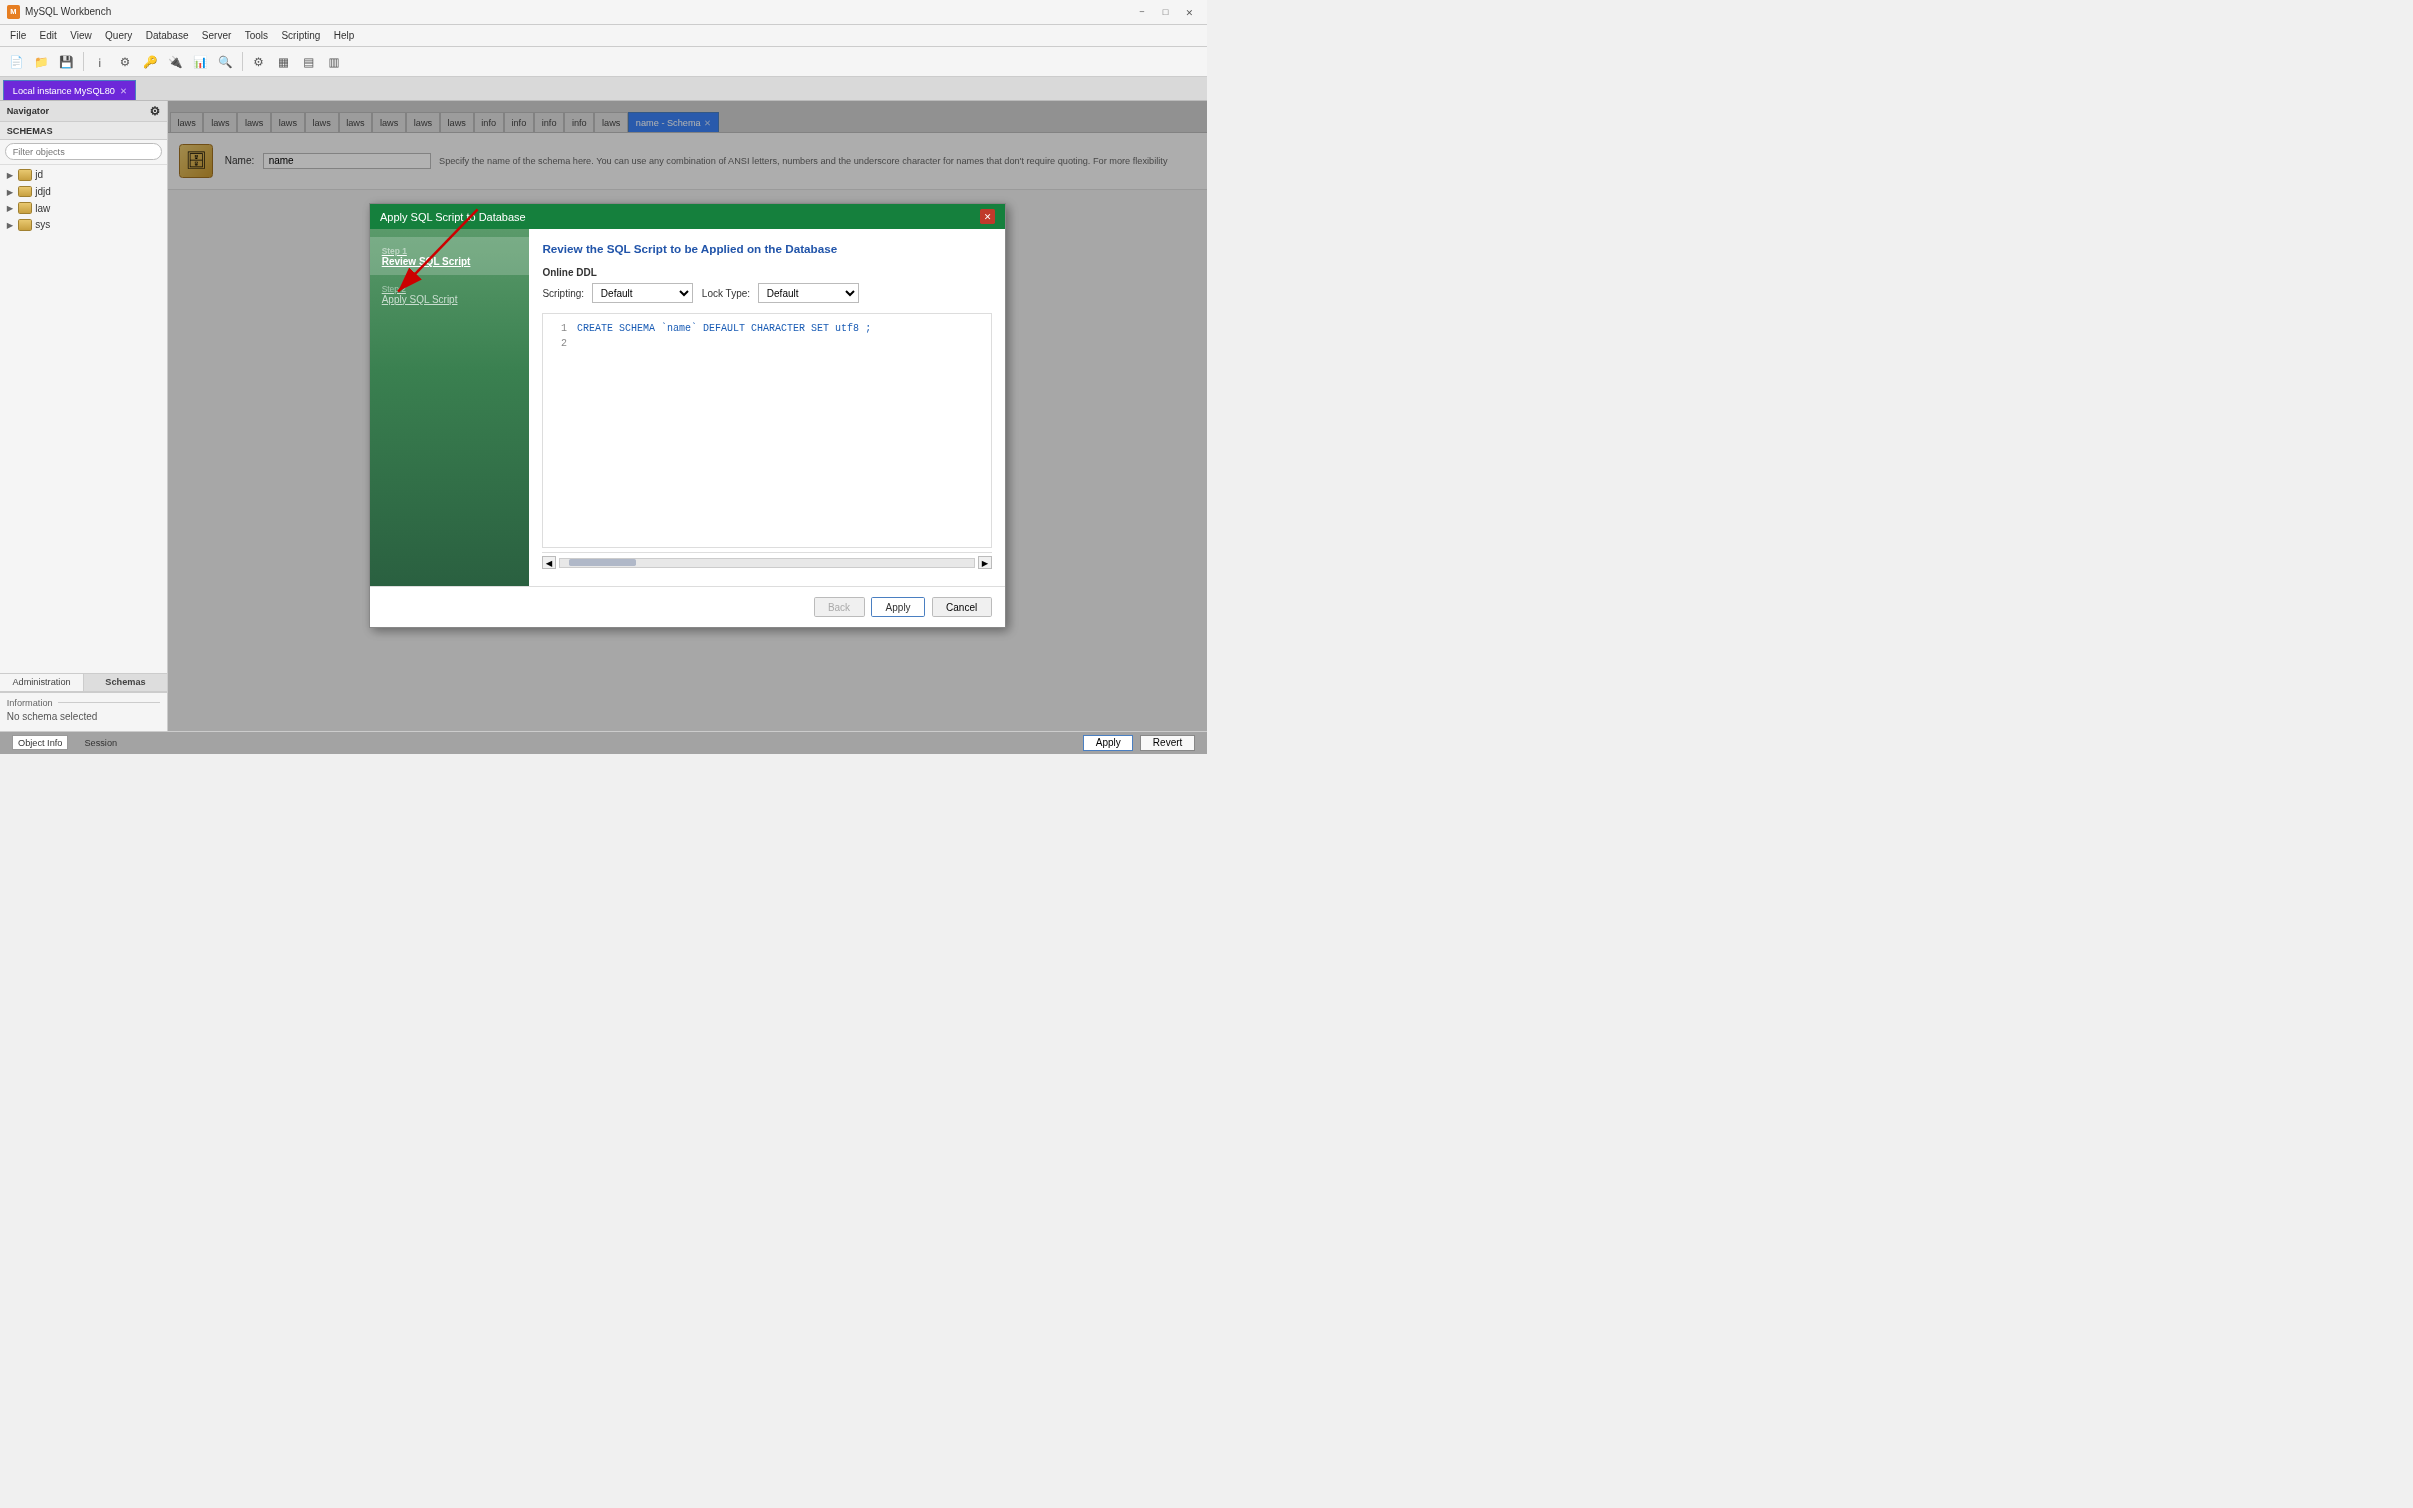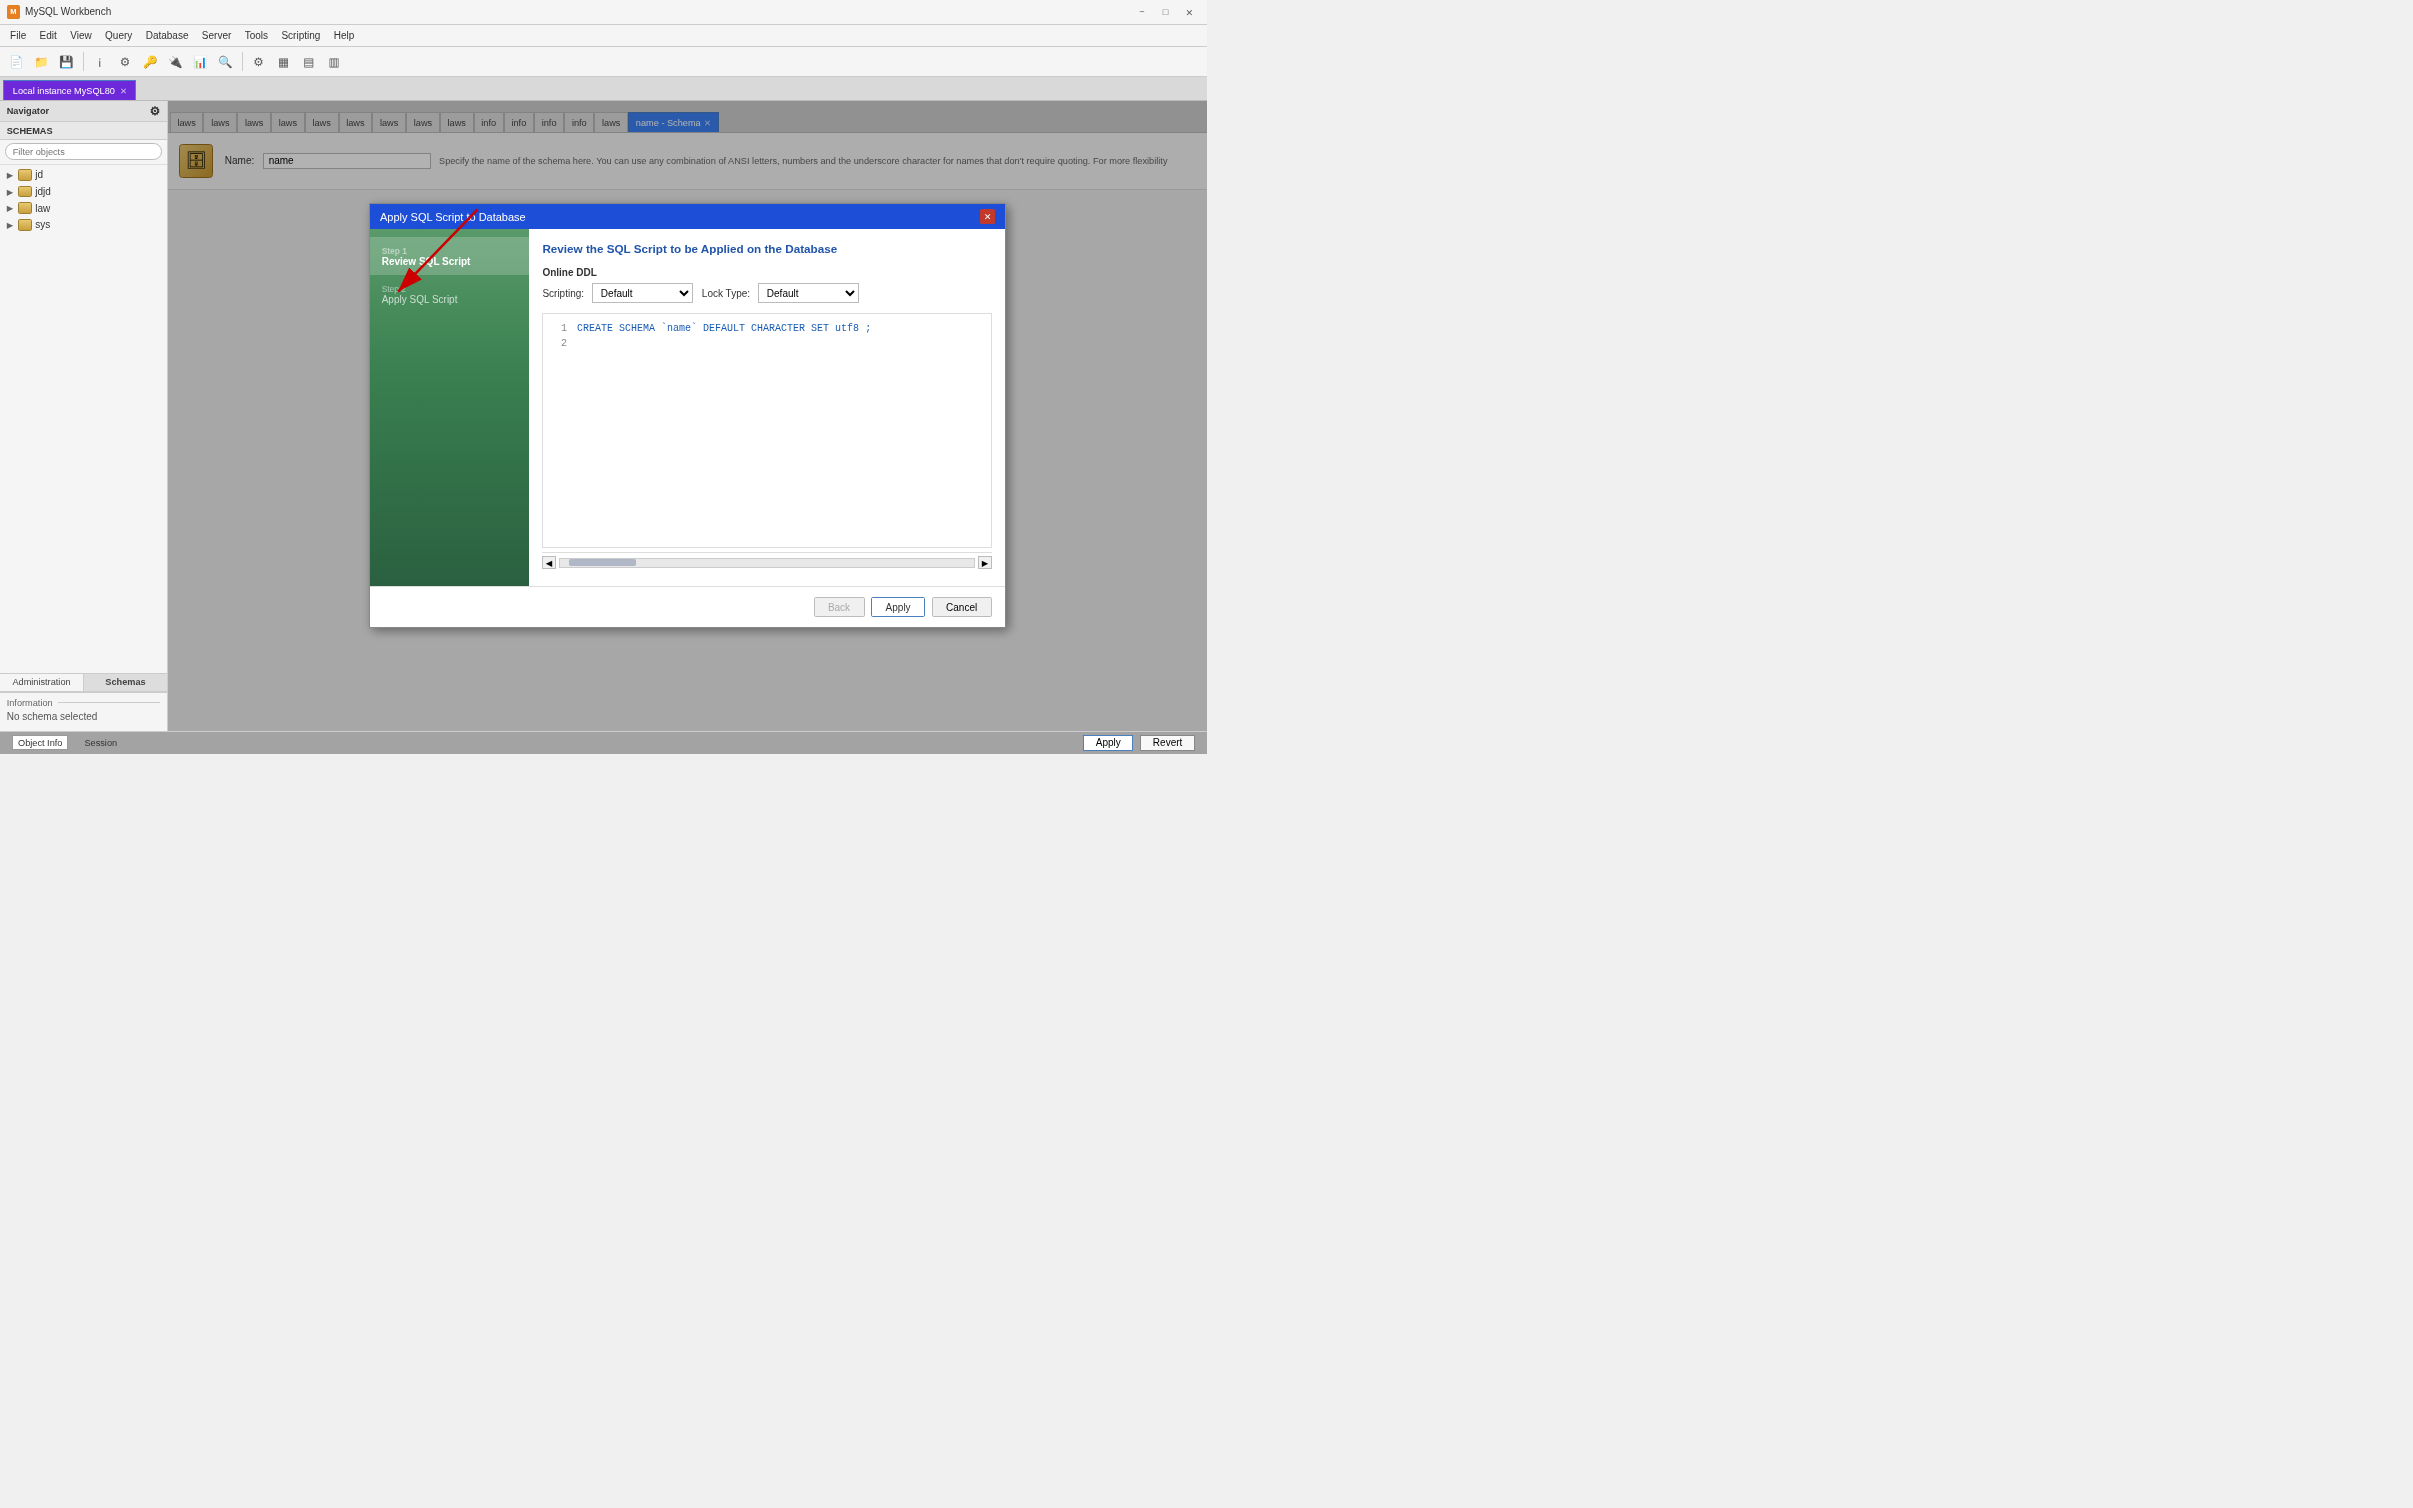--- a/index.html
+++ b/index.html
@@ -304,21 +304,21 @@
     }
     .modal {
       width: 637px;
       background: white;
       border: 0.8px solid #888;
       box-shadow: 3.4px 3.4px 10px rgba(0,0,0,0.4);
       display: flex;
       flex-direction: column;
     }
     .modal-title-bar {
-      background: #1d4ed8;
+      background: #15803d;
       color: white;
       padding: 5px 10px;
       font-size: 11px;
       display: flex;
       justify-content: space-between;
       align-items: center;
     }
     .modal-close-btn {
       background: #c0392b;
       color: white;
@@ -340,20 +340,21 @@
       background: linear-gradient(180deg, #5a9a6a 0%, #3a8050 40%, #2a6040 100%);
       padding: 8.4px 0;
       display: flex;
       flex-direction: column;
     }
     .modal-step {
       padding: 8.4px 11.7px;
       font-size: 10px;
       cursor: pointer;
       color: rgba(255,255,255,0.7);
+      text-decoration: underline;
     }
     .modal-step.active {
       background: rgba(255,255,255,0.2);
       color: white;
       font-weight: bold;
     }
     .modal-step-num {
       font-size: 8.4px;
       color: rgba(255,255,255,0.5);
     }

